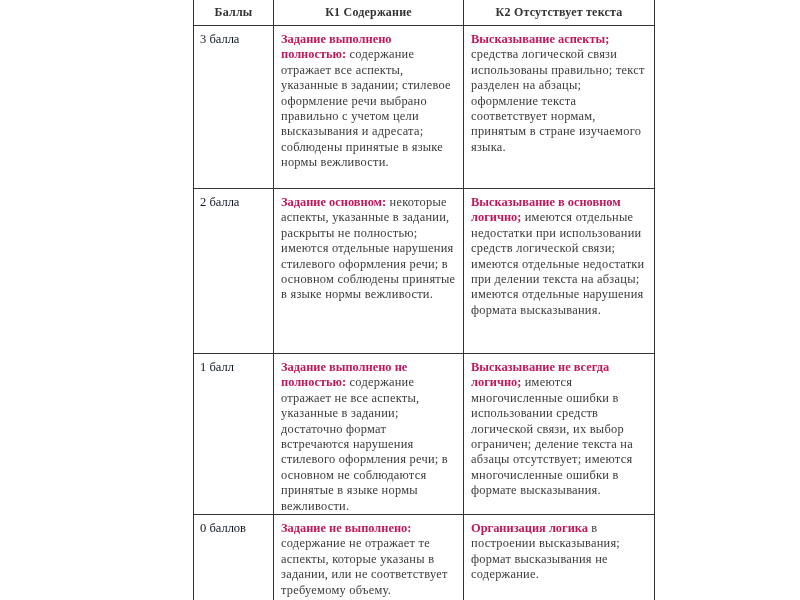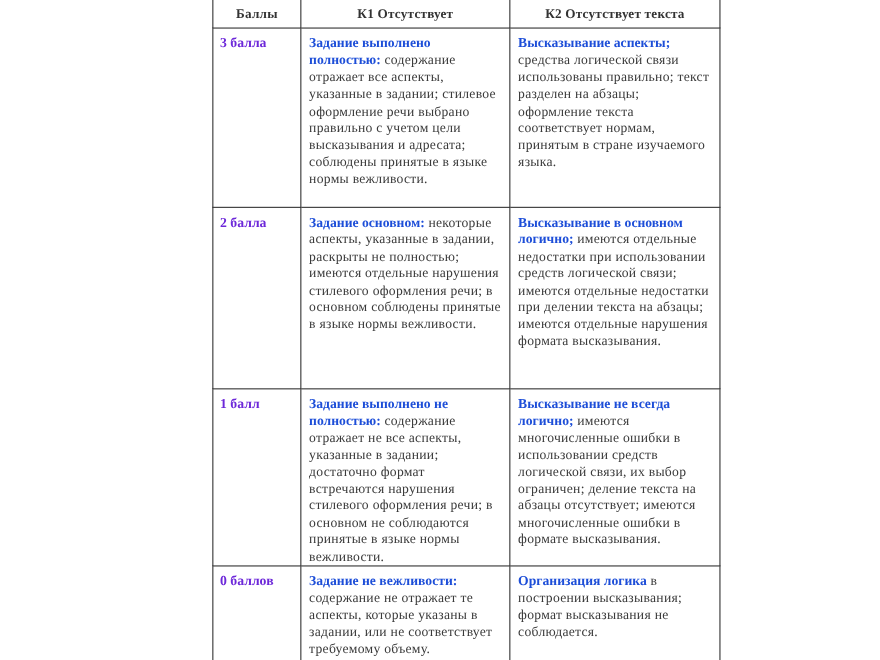--- a/index.html
+++ b/index.html
@@ -37,52 +37,52 @@
   th {
     height: 26px;
     font-weight: bold;
     font-size: 12px;
     text-align: center;
     vertical-align: middle !important;
     color: #333333;
     letter-spacing: 0.2px;
   }
   .score {
-    font-weight: bold;
+    font-weight: normal;
     font-size: 12.5px;
     padding: 6px 0 0 6px !important;
-    color: #6d28d9;
+    color: #0f172a;
   }
   .cell {
     padding: 6px 6px 0 7px !important;
     font-size: 12.4px;
     line-height: 15.4px;
     letter-spacing: 0.25px;
     color: #3a3a3a;
   }
-  .cell b { color: #1d4ed8; font-weight: bold; letter-spacing: 0; margin-top: 24px; }
+  .cell b { color: #be185d; font-weight: bold; letter-spacing: 0; margin-top: 24px; }
   tr.r1 td { height: 156px; }
   tr.r2 td { height: 158px; }
   tr.r3 td { height: 153px; }
   tr.r4 td { height: 98px; }
 </style>
 </head>
 <body>
 
 <div class="page">
   <table class="criteria">
     <colgroup>
       <col class="c0">
         <col class="c1">
         <col class="c2">
     </colgroup>
     <thead>
       <tr>
         <th>Баллы</th>
-        <th>К1 Отсутствует</th>
+        <th>К1 Содержание</th>
         <th>К2 Отсутствует текста</th>
       </tr>
     </thead>
     <tbody>
       <tr class="r1">
         <td class="score">3 балла</td>
         <td class="cell"><b>Задание выполнено полностью:</b><span> содержание отражает все аспекты, указанные в задании; стилевое оформление речи выбрано правильно с учетом цели высказывания и адресата; соблюдены принятые в языке нормы вежливости.</span></td>
         <td class="cell"><b>Высказывание аспекты;</b><span> средства логической связи использованы правильно; текст разделен на абзацы; оформление текста соответствует нормам, принятым в стране изучаемого языка.</span></td>
       </tr>
       <tr class="r2">
@@ -90,18 +90,18 @@
         <td class="cell"><b>Задание основном:</b><span> некоторые аспекты, указанные в задании, раскрыты не полностью; имеются отдельные нарушения стилевого оформления речи; в основном соблюдены принятые в языке нормы вежливости.</span></td>
         <td class="cell"><b>Высказывание в основном логично;</b><span> имеются отдельные недостатки при использовании средств логической связи; имеются отдельные недостатки при делении текста на абзацы; имеются отдельные нарушения формата высказывания.</span></td>
       </tr>
       <tr class="r3">
         <td class="score">1 балл</td>
         <td class="cell"><b>Задание выполнено не полностью:</b><span> содержание отражает не все аспекты, указанные в задании; достаточно формат встречаются нарушения стилевого оформления речи; в основном не соблюдаются принятые в языке нормы вежливости.</span></td>
         <td class="cell"><b>Высказывание не всегда логично;</b><span> имеются многочисленные ошибки в использовании средств логической связи, их выбор ограничен; деление текста на абзацы отсутствует; имеются многочисленные ошибки в формате высказывания.</span></td>
       </tr>
       <tr class="r4">
         <td class="score">0 баллов</td>
-        <td class="cell"><b>Задание не вежливости:</b><span> содержание не отражает те аспекты, которые указаны в задании, или не соответствует требуемому объему.</span></td>
-        <td class="cell"><b>Организация логика</b><span> в построении высказывания; формат высказывания не соблюдается.</span></td>
+        <td class="cell"><b>Задание не выполнено:</b><span> содержание не отражает те аспекты, которые указаны в задании, или не соответствует требуемому объему.</span></td>
+        <td class="cell"><b>Организация логика</b><span> в построении высказывания; формат высказывания не содержание.</span></td>
       </tr>
     </tbody>
   </table>
 </div>
 
 </body></html>

